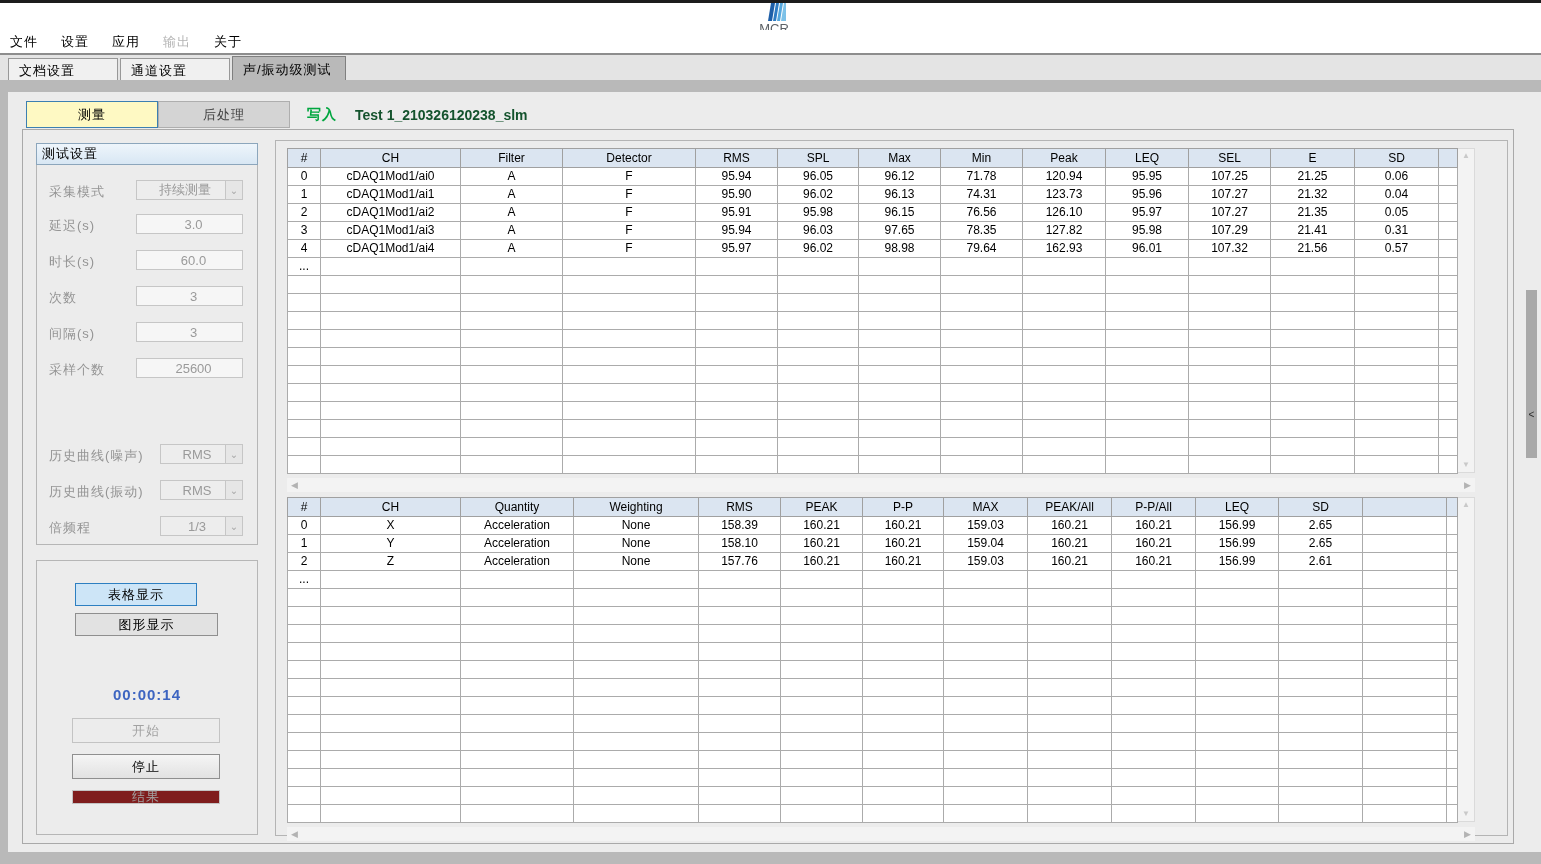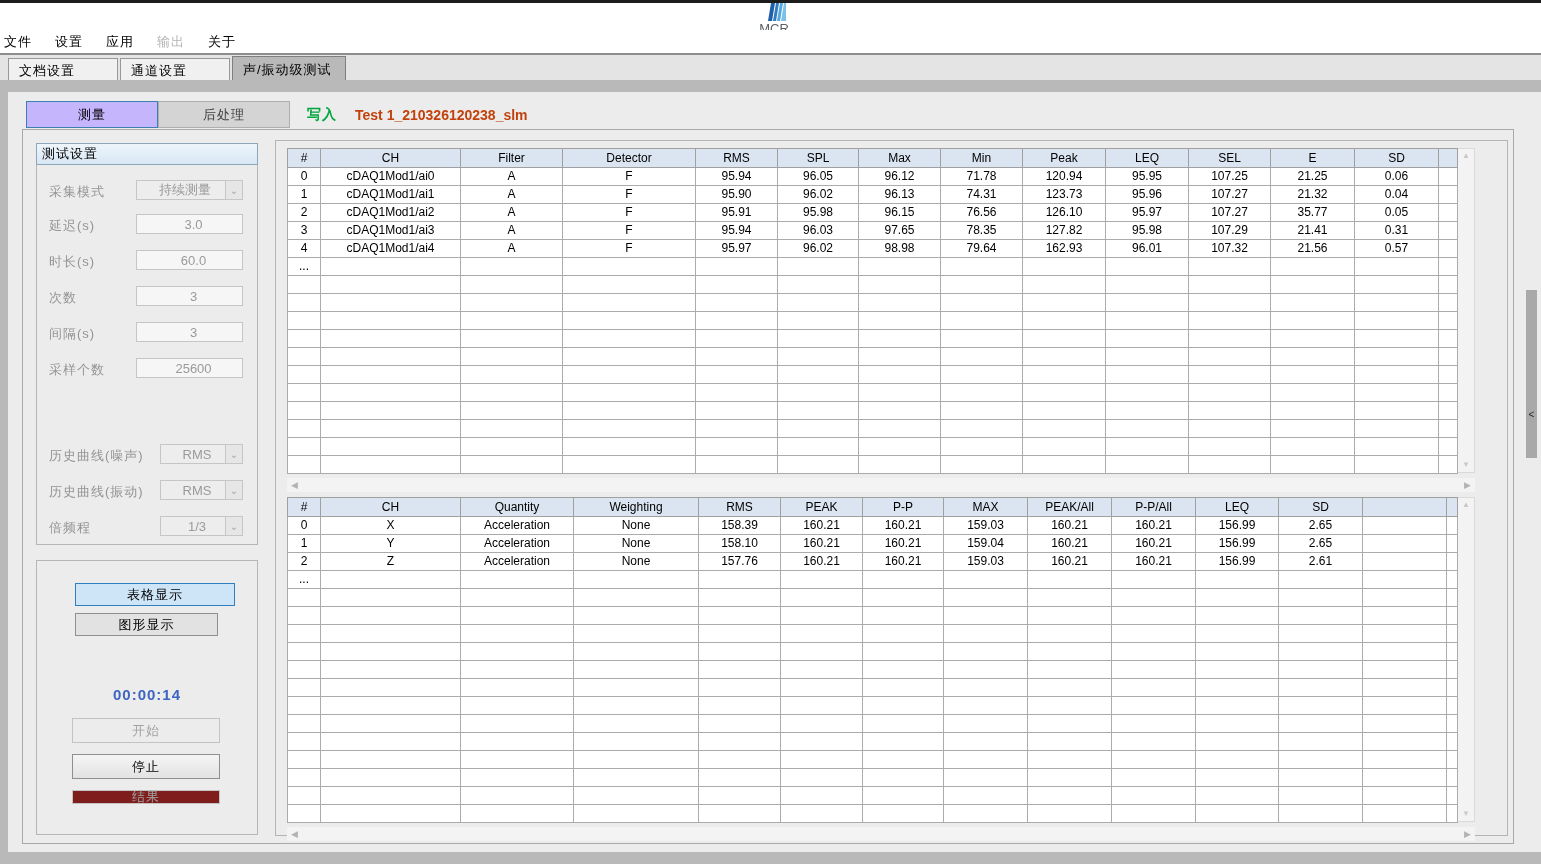--- a/index.html
+++ b/index.html
@@ -13,21 +13,21 @@
   
   #top-edge{left:0;top:0;width:1541px;height:3px;background:#1c1c1c;}
   #titlebar{left:0;top:3px;width:1541px;height:27px;background:#ffffff;display:flex;align-items:center;flex-direction:column;}
   #app-logo{margin-left:12px;width:18px;height:18px;flex:none;}
   #app-title{margin-left:7px;font-size:13px;color:#5c6166;}
   #win-controls{margin-left:auto;display:flex;height:27px;}
   .win-btn{width:46px;height:27px;display:flex;align-items:center;justify-content:center;
     color:#5f5f5f;font-size:13px;}
   #btn-max{font-size:12px;color:#8a8a8a;}
 
-  #menubar{left:0;top:30px;width:1541px;height:23px;background:#ffffff;display:flex;align-items:center;padding-left:2px;box-sizing:border-box;}
+  #menubar{left:0;top:30px;width:1541px;height:23px;background:#ffffff;display:flex;align-items:center;padding-left:8px;box-sizing:border-box;}
   .menu-item{font-size:13px;margin-right:19px;padding:2px 2px;letter-spacing:1px;}
   .menu-item.disabled{color:#b4b4b4;}
 
   
   #tabstrip{left:0;top:53px;width:1541px;height:27px;background:#e4e4e4;border-top:2px solid #8d8d8d;box-sizing:border-box;}
   .tab{position:absolute;top:3px;height:24px;background:#f0f0f0;border:1px solid #989898;border-bottom:none;
     box-sizing:border-box;display:flex;align-items:center;padding-left:10px;font-size:13px;letter-spacing:1px;}
   #tab-doc{left:8px;width:110px;}
   #tab-channel{left:120px;width:110px;}
   #tab-sound{left:232px;width:114px;top:1px;height:26px;background:#b9b9b9;border-color:#7f7f7f;}
@@ -36,27 +36,27 @@
   #bottom-strip{left:0;top:852px;width:1541px;height:12px;background:#b9b9b9;}
   #content-bg{left:8px;top:92px;width:1533px;height:760px;background:#ececec;}
 
   
   #right-rail{left:1524px;top:92px;width:13px;height:752px;background:#ececec;}
   #expander-thumb{left:1526px;top:290px;width:11px;height:168px;background:#a9a9a9;
     display:flex;align-items:flex-end;justify-content:center;padding-bottom:38px;box-sizing:border-box;}
   #expander-thumb span{font-size:10px;color:#2c2c2c;line-height:10px;}
 
   
-  #btn-measure{left:26px;top:101px;width:132px;height:27px;background:#c4b5fd;border:1px solid #3c7fb1;
+  #btn-measure{left:26px;top:101px;width:132px;height:27px;background:#fef9c3;border:1px solid #3c7fb1;
     box-sizing:border-box;display:flex;align-items:center;justify-content:center;font-size:13px;letter-spacing:1px;}
   #btn-post{left:158px;top:101px;width:132px;height:27px;background:#d4d4d4;border:1px solid #aeaeae;
     box-sizing:border-box;display:flex;align-items:center;justify-content:center;font-size:13px;color:#404040;letter-spacing:1px;}
   #write-row{left:307px;top:106px;display:flex;gap:18px;align-items:center;}
   #write-label{font-size:14px;font-weight:bold;color:#00a63f;letter-spacing:1px;}
-  #write-file{font-size:14px;font-weight:bold;color:#c2410c;}
+  #write-file{font-size:14px;font-weight:bold;color:#14532d;}
 
   
   #main-frame{left:22px;top:129px;width:1492px;height:715px;border:1px solid #a9a9a9;background:#ececec;box-sizing:border-box;}
 
   
   #panel-settings{left:36px;top:143px;width:222px;height:402px;}
   #settings-header{position:absolute;left:0;top:0;width:222px;height:22px;box-sizing:border-box;
     background:linear-gradient(#eef5fb,#d8e7f4);border:1px solid #8ca6bc;font-size:13px;
     display:flex;align-items:center;padding-left:5px;letter-spacing:1px;}
   #settings-body{position:absolute;left:0;top:22px;width:222px;height:380px;box-sizing:border-box;
@@ -71,21 +71,21 @@
     display:flex;align-items:center;justify-content:center;color:#a8a8a8;font-size:10px;box-sizing:border-box;}
   .field-row.narrow .fctl{left:111px;width:83px;}
   .fr0{top:15px}.fr1{top:49px}.fr2{top:85px}.fr3{top:121px}.fr4{top:157px}.fr5{top:193px}
   .fr6{top:279px}.fr7{top:315px}.fr8{top:351px}
   
 
   
   #panel-controls{left:36px;top:560px;width:222px;height:275px;border:1px solid #b6b6b6;box-sizing:border-box;}
   .ctl-btn{position:absolute;box-sizing:border-box;display:flex;align-items:center;justify-content:center;
     font-size:13px;letter-spacing:1px;}
-  #btn-tableview{left:38px;top:22px;width:160px;height:23px;background:#cde5f7;border:1px solid #2d7fc1;}
+  #btn-tableview{left:38px;top:22px;width:122px;height:23px;background:#cde5f7;border:1px solid #2d7fc1;}
   #btn-graphview{left:38px;top:52px;width:143px;height:23px;background:#e2e2e2;border:1px solid #8f8f8f;}
   #timer{position:absolute;left:0;top:125px;width:100%;text-align:center;
     font-size:15px;font-weight:bold;color:#3d65c1;letter-spacing:1px;}
   #btn-start{left:35px;top:157px;width:148px;height:25px;background:#ececec;border:1px solid #c3c3c3;color:#a2a2a2;}
   #btn-stop{left:35px;top:193px;width:148px;height:25px;background:linear-gradient(#f5f5f5,#e2e2e2);border:1px solid #8f8f8f;}
   #btn-result{left:35px;top:229px;width:148px;height:14px;background:#7f1d1d;border:1px solid #c3c3c3;color:#a2a2a2;}
 
   
   #tables-box{left:275px;top:140px;width:1233px;height:696px;border:1px solid #b4b4b4;background:#ececec;box-sizing:border-box;}
   .table-block{position:absolute;left:11px;}
@@ -304,21 +304,21 @@
               <td>cDAQ1Mod1/ai2</td>
               <td>A</td>
               <td>F</td>
               <td>95.91</td>
               <td>95.98</td>
               <td>96.15</td>
               <td>76.56</td>
               <td>126.10</td>
               <td>95.97</td>
               <td>107.27</td>
-              <td>35.77</td>
+              <td>21.35</td>
               <td>0.05</td>
               <td></td>
             </tr>
             <tr>
               <td>3</td>
               <td>cDAQ1Mod1/ai3</td>
               <td>A</td>
               <td>F</td>
               <td>95.94</td>
               <td>96.03</td>

